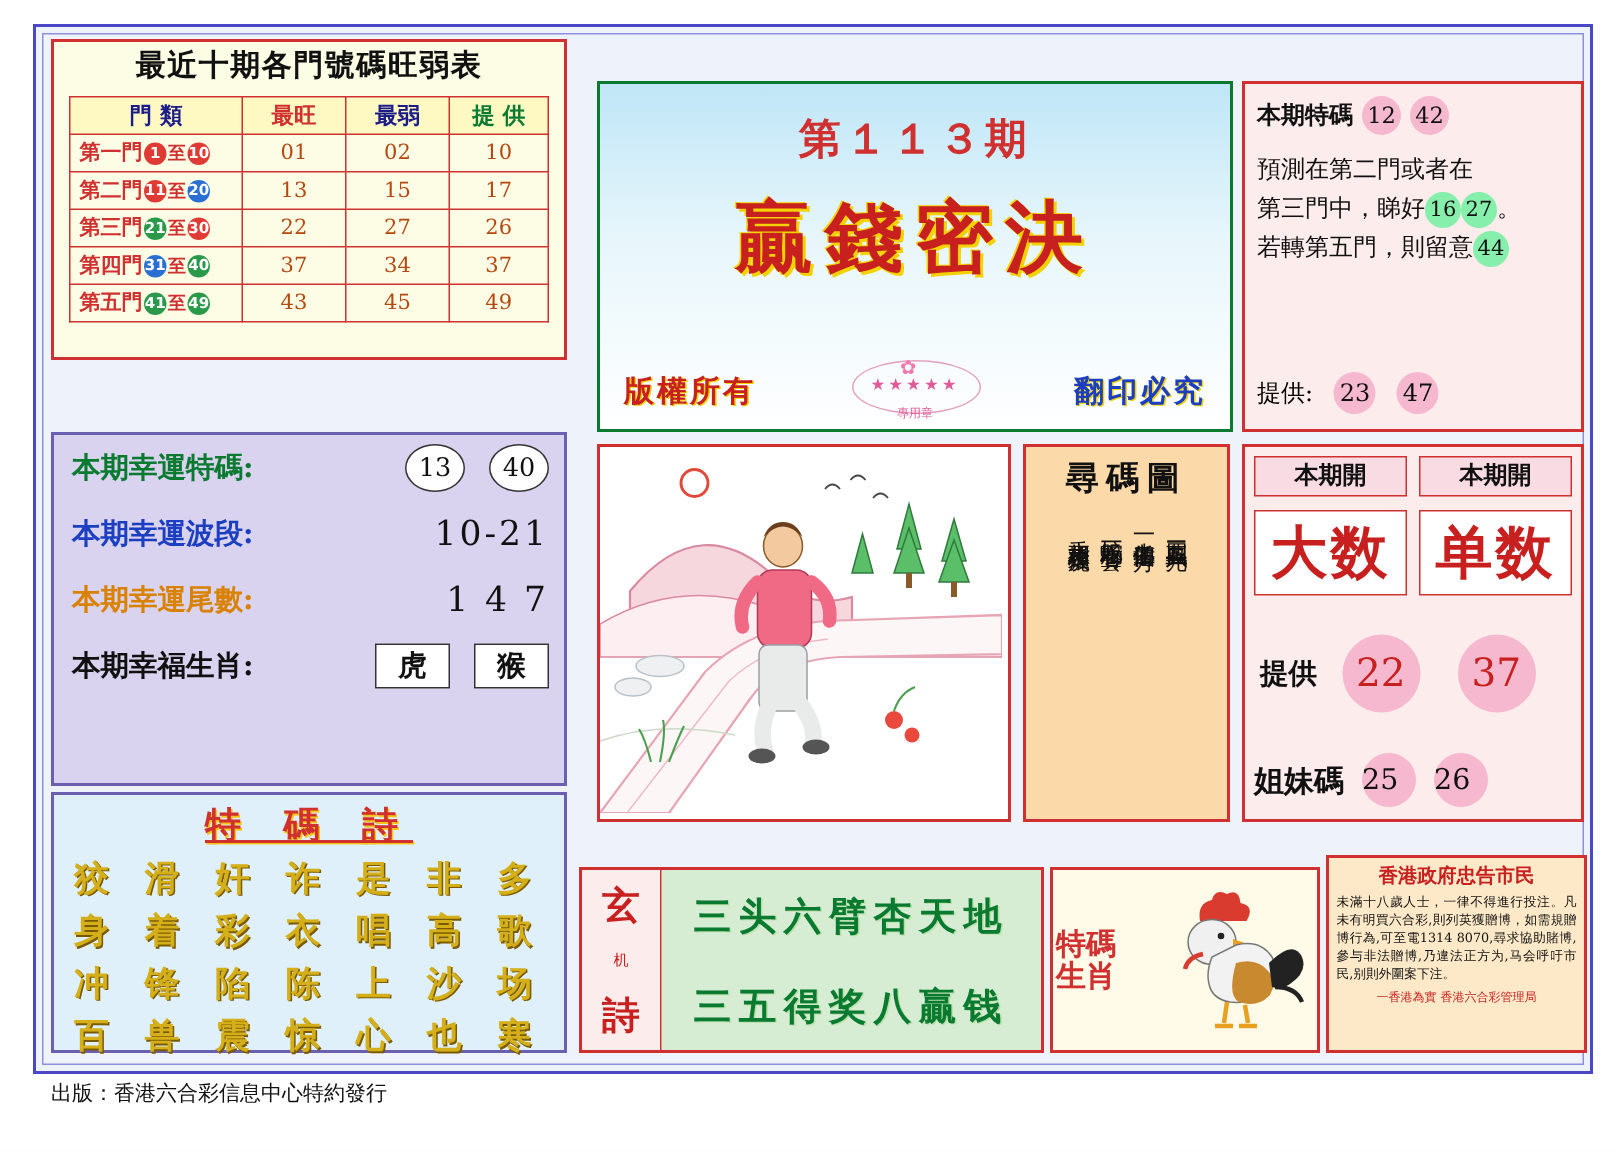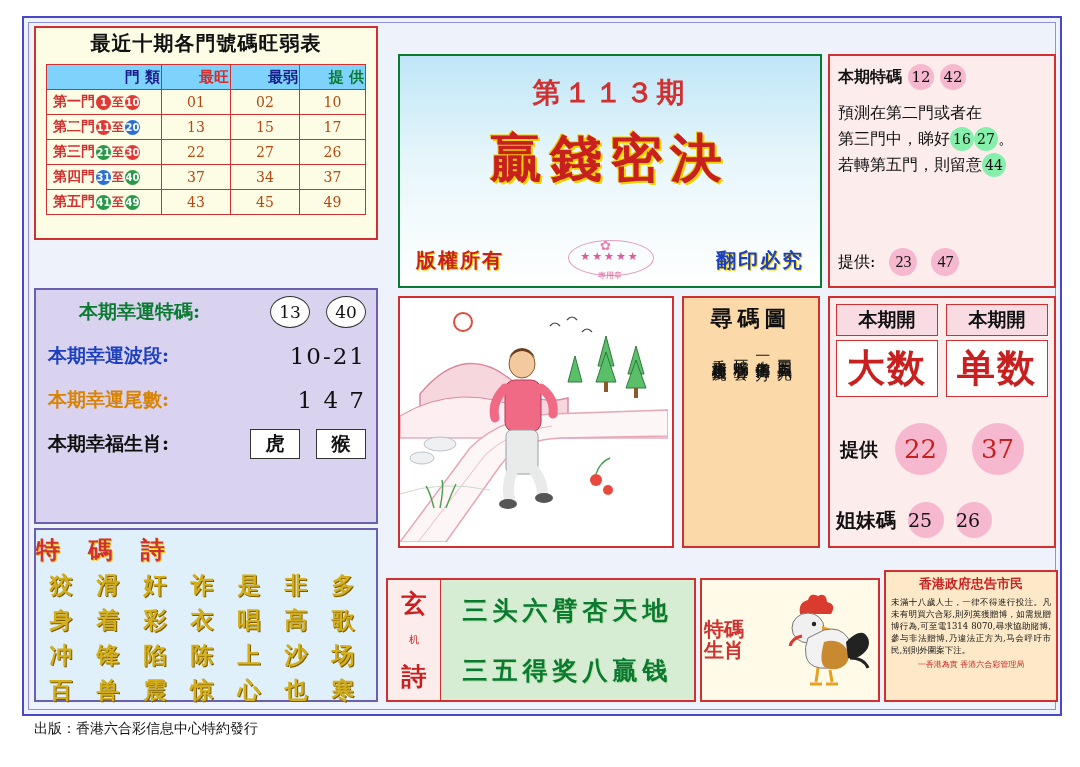--- a/index.html
+++ b/index.html
@@ -6,49 +6,49 @@
   body{width:1080px;height:767px;background:#ffffff;font-family:"DejaVu Sans","Liberation Sans",sans-serif;}
   #page{position:relative;width:1080px;height:767px;overflow:hidden;background:#fff;}
   .frame{position:absolute;left:22px;top:16px;width:1036px;height:696px;border:2px solid #4a47c9;background:#eef2fb;}
   .inner-frame{position:absolute;left:4px;top:4px;right:4px;bottom:4px;border:1px solid #8f8fe0;}
 
   
   .tbl-box{position:absolute;left:34px;top:26px;width:340px;height:210px;background:#fdfde6;border:2px solid #d0302f;}
   .tbl-title{position:absolute;left:0;top:2px;width:340px;text-align:center;font-family:"DejaVu Serif","Liberation Serif",serif;font-weight:bold;font-size:20px;color:#111;letter-spacing:1px;}
   table.freq{position:absolute;left:10px;top:36px;border-collapse:collapse;width:320px;}
   table.freq td,table.freq th{border:1px solid #d0302f;height:22px;font-size:14px;text-align:center;font-family:"DejaVu Serif","Liberation Serif",serif;}
-  table.freq thead th{background:#7dd3fc;font-weight:bold;font-size:15px;text-align:right;}
+  table.freq thead th{background:#fef9c3;font-weight:bold;font-size:15px;}
   table.freq thead th.c1{color:#1b1b8a;}
   table.freq thead th.c2{color:#d0302f;}
   table.freq thead th.c3{color:#1b1b8a;}
   table.freq thead th.c4{color:#0a7a31;}
   table.freq td.men{color:#d0302f;font-weight:bold;text-align:left;padding-left:6px;white-space:nowrap;}
   table.freq td.num{color:#b5480f;font-size:14px;}
   .ball{display:inline-block;width:15px;height:15px;line-height:15px;border-radius:50%;color:#fff;font-size:10px;text-align:center;vertical-align:middle;margin:0 1px;font-family:"DejaVu Sans",sans-serif;}
   .b-red{background:#e03a34;}
   .b-blue{background:#2a6fd4;}
   .b-green{background:#2a9a4a;}
 
   
   .lucky{position:absolute;left:34px;top:288px;width:340px;height:232px;background:#d9d3ef;border:2px solid #6b5fb0;}
   .lucky .row{position:relative;height:44px;display:flex;align-items:center;padding-left:12px;}
   .lucky .lbl{font-family:"DejaVu Serif","Liberation Serif",serif;font-weight:bold;font-size:19px;}
-  .lk1{color:#0a7a31;margin-left:31px;}
+  .lk1{color:#0a7a31;}
   .lk2{color:#1b3fc0;}
   .lk3{color:#d98200;}
   .lk4{color:#111;}
   .lk5{color:#111;}
   .vals{margin-left:auto;margin-right:10px;display:flex;align-items:center;gap:16px;}
   .circ{display:inline-block;min-width:30px;height:30px;line-height:30px;padding:0 4px;border-radius:50%;border:1px solid #333;background:#fff;text-align:center;font-size:17px;font-family:"DejaVu Serif",serif;color:#111;}
   .plainval{font-family:"DejaVu Serif","Liberation Serif",serif;font-size:23px;color:#111;letter-spacing:2px;}
   .boxval{display:inline-block;min-width:34px;padding:1px 7px;border:1px solid #333;background:#fff;text-align:center;font-size:19px;font-family:"DejaVu Serif",serif;color:#111;font-weight:bold;}
 
   
   .poem{position:absolute;left:34px;top:528px;width:340px;height:170px;background:#dff0fb;border:2px solid #6b5fb0;}
-  .poem-title{margin-top:4px;font-family:"DejaVu Serif","Liberation Serif",serif;font-weight:bold;font-size:24px;color:#d0302f;letter-spacing:10px;text-shadow:1px 1px 0 #f5c518;}
+  .poem-title{text-align:center;margin-top:4px;font-family:"DejaVu Serif","Liberation Serif",serif;font-weight:bold;font-size:24px;color:#d0302f;letter-spacing:10px;text-shadow:1px 1px 0 #f5c518;text-decoration:underline;}
   .poem-line{text-align:center;font-family:"DejaVu Serif","Liberation Serif",serif;font-weight:bold;font-size:23px;color:#d4af1a;letter-spacing:8px;margin-top:4px;text-shadow:1px 1px 0 #7a5a00;}
 
   
   .banner{position:absolute;left:398px;top:54px;width:420px;height:230px;border:2px solid #0a7a31;background:linear-gradient(#bfe6f7 0%,#e7f6fb 45%,#ffffff 100%);}
   .issue{position:absolute;left:0;top:18px;width:420px;text-align:center;font-family:"DejaVu Serif","Liberation Serif",serif;font-weight:bold;font-size:28px;color:#d0302f;letter-spacing:3px;}
   .bigtitle{position:absolute;left:0;top:68px;width:420px;text-align:center;font-family:"DejaVu Serif","Liberation Serif",serif;font-weight:bold;font-size:52px;color:#c81f1f;letter-spacing:8px;text-shadow:2px 2px 0 #f2d200, -1px -1px 0 #f2d200;}
   .ban-left{position:absolute;left:16px;bottom:12px;font-family:"DejaVu Serif",serif;font-weight:bold;font-size:20px;color:#c81f1f;letter-spacing:2px;text-shadow:1px 1px 0 #f2d200;}
   .ban-right{position:absolute;right:16px;bottom:12px;font-family:"DejaVu Serif",serif;font-weight:bold;font-size:20px;color:#1b3fc0;letter-spacing:2px;text-shadow:1px 1px 0 #f2d200;}
   .seal{position:absolute;left:50%;margin-left:-48px;bottom:6px;width:96px;height:46px;}
   .seal .ring{position:absolute;left:6px;top:6px;width:84px;height:34px;border:1px solid #e3a0c0;border-radius:50%;}
@@ -66,26 +66,26 @@
   .vcol{writing-mode:vertical-rl;text-orientation:upright;font-family:"DejaVu Serif","Liberation Serif",serif;font-size:15px;color:#111;line-height:1.18;letter-spacing:1px;}
 
   
   .tema{position:absolute;left:828px;top:54px;width:224px;height:230px;background:#fdecec;border:2px solid #d0302f;}
   .tema-top{position:absolute;left:8px;top:8px;display:flex;align-items:center;gap:6px;}
   .tema-lbl{font-family:"DejaVu Serif","Liberation Serif",serif;font-weight:bold;font-size:16px;color:#111;}
   .pinkball{display:inline-block;width:26px;height:26px;line-height:26px;border-radius:50%;background:#f6b8cf;color:#111;text-align:center;font-size:15px;font-family:"DejaVu Serif",serif;}
   .tema-body{position:absolute;left:8px;top:44px;right:8px;font-family:"DejaVu Serif","Liberation Serif",serif;font-size:16px;color:#111;line-height:1.62;}
   .tema-body .hl{display:inline-block;width:24px;height:24px;line-height:24px;border-radius:50%;background:#86efac;text-align:center;font-size:14px;vertical-align:middle;}
   .tema-prov{position:absolute;left:8px;bottom:10px;right:8px;display:flex;align-items:center;gap:14px;font-family:"DejaVu Serif",serif;font-size:16px;}
-  .tema-prov .pinkball{width:28px;height:28px;line-height:28px;font-size:16px;font-family:Liberation Serif, serif;}
+  .tema-prov .pinkball{width:28px;height:28px;line-height:28px;font-size:16px;}
 
   
   .kai{position:absolute;left:828px;top:296px;width:224px;height:248px;background:#fdecec;border:2px solid #d0302f;}
   .kai-heads{position:absolute;left:6px;top:6px;right:6px;display:flex;gap:8px;}
-  .kai-head{flex:1;border:1px solid #d0302f;background:#f9dbe4;text-align:center;font-family:"DejaVu Serif","Liberation Serif",serif;font-weight:bold;font-size:19px;color:#111;padding:2px 0;}
+  .kai-head{flex:1;border:1px solid #d0302f;background:#f9dbe4;text-align:center;font-family:"DejaVu Serif","Liberation Serif",serif;font-weight:bold;font-size:16px;color:#111;padding:2px 0;}
   .kai-words{position:absolute;left:6px;top:42px;right:6px;display:flex;gap:8px;}
   .kai-word{flex:1;border:1px solid #d0302f;background:#fff;text-align:center;font-family:"DejaVu Serif","Liberation Serif",serif;font-weight:bold;font-size:38px;color:#c81f1f;padding:2px 0;letter-spacing:2px;}
   .kai-mid{position:absolute;left:6px;top:112px;right:18px;height:78px;display:flex;align-items:center;}
   .kai-provide{width:46px;font-family:"DejaVu Serif","Liberation Serif",serif;font-weight:bold;font-size:19px;color:#111;line-height:1.1;text-align:center;}
   .kai-nums{flex:1;display:flex;justify-content:space-around;align-items:center;}
   .bigpink{width:52px;height:52px;line-height:52px;border-radius:50%;background:#f6b8cf;text-align:center;font-family:"DejaVu Serif",serif;font-size:26px;color:#c81f1f;}
   .kai-sis{position:absolute;left:6px;bottom:8px;right:6px;display:flex;align-items:center;gap:12px;}
   .kai-sis-lbl{font-family:"DejaVu Serif","Liberation Serif",serif;font-weight:bold;font-size:20px;color:#111;}
   .sisball{width:36px;height:36px;line-height:36px;border-radius:50%;background:#f6b8cf;text-align:left;font-family:"DejaVu Serif",serif;font-size:19px;color:#111;}
 

